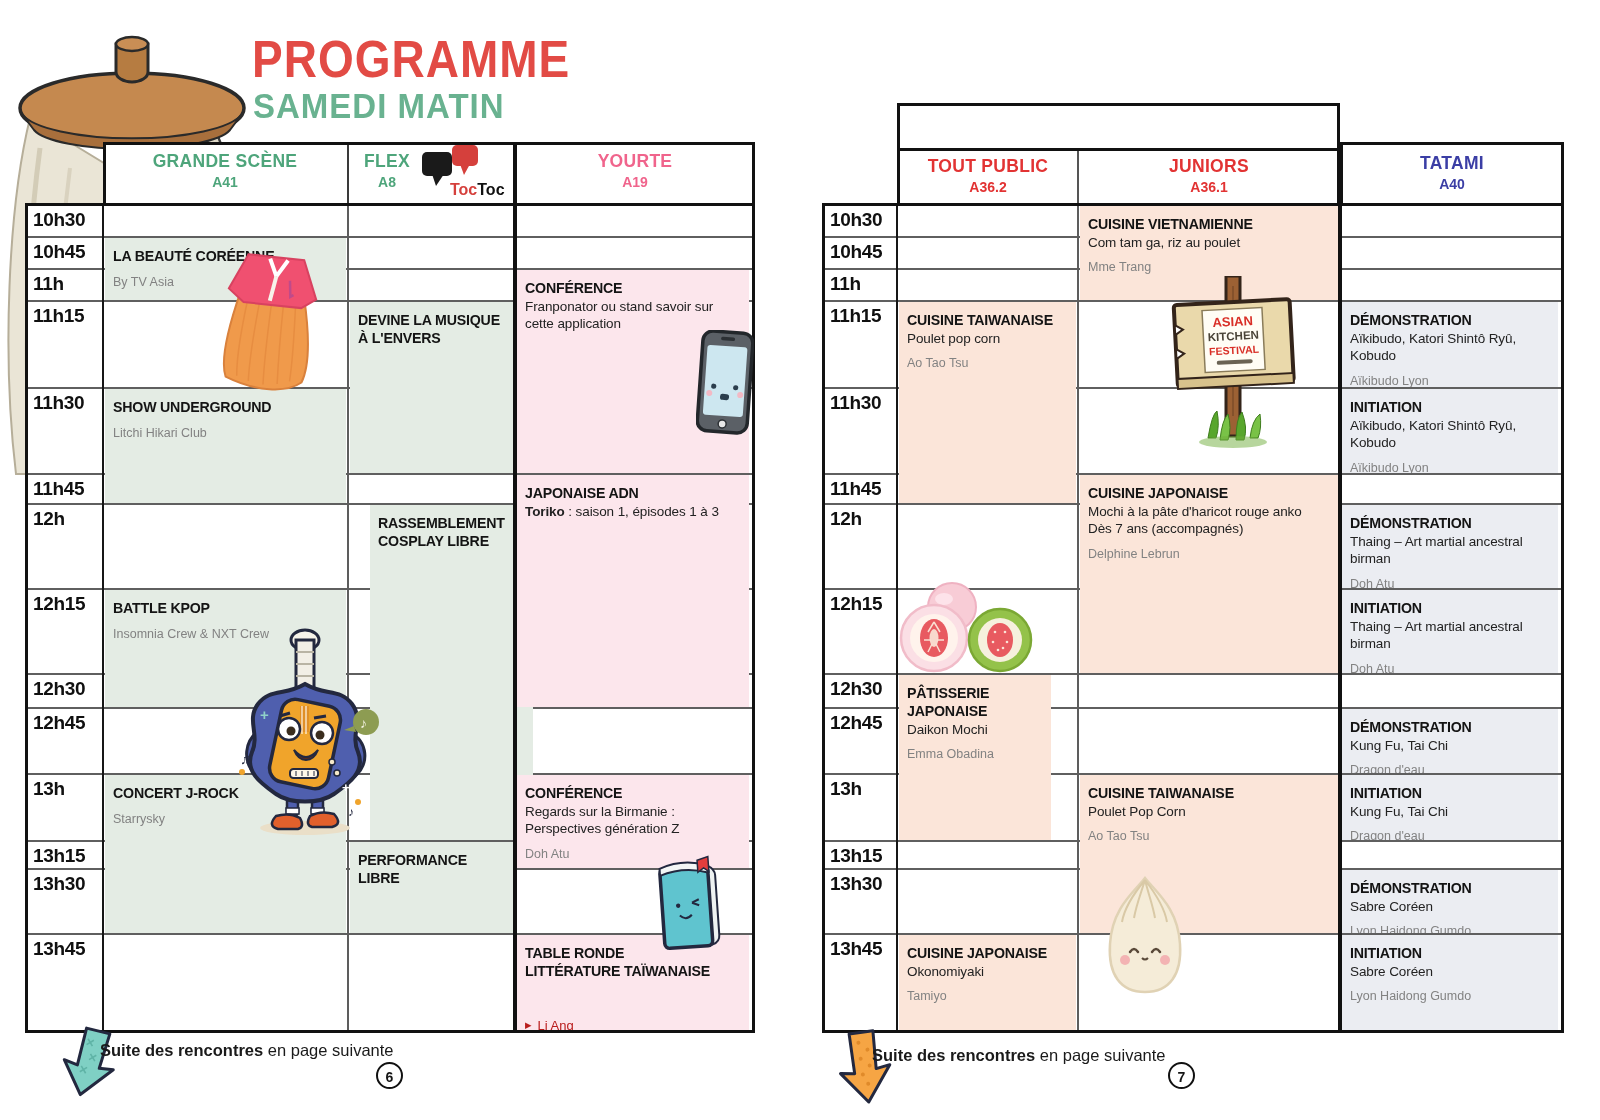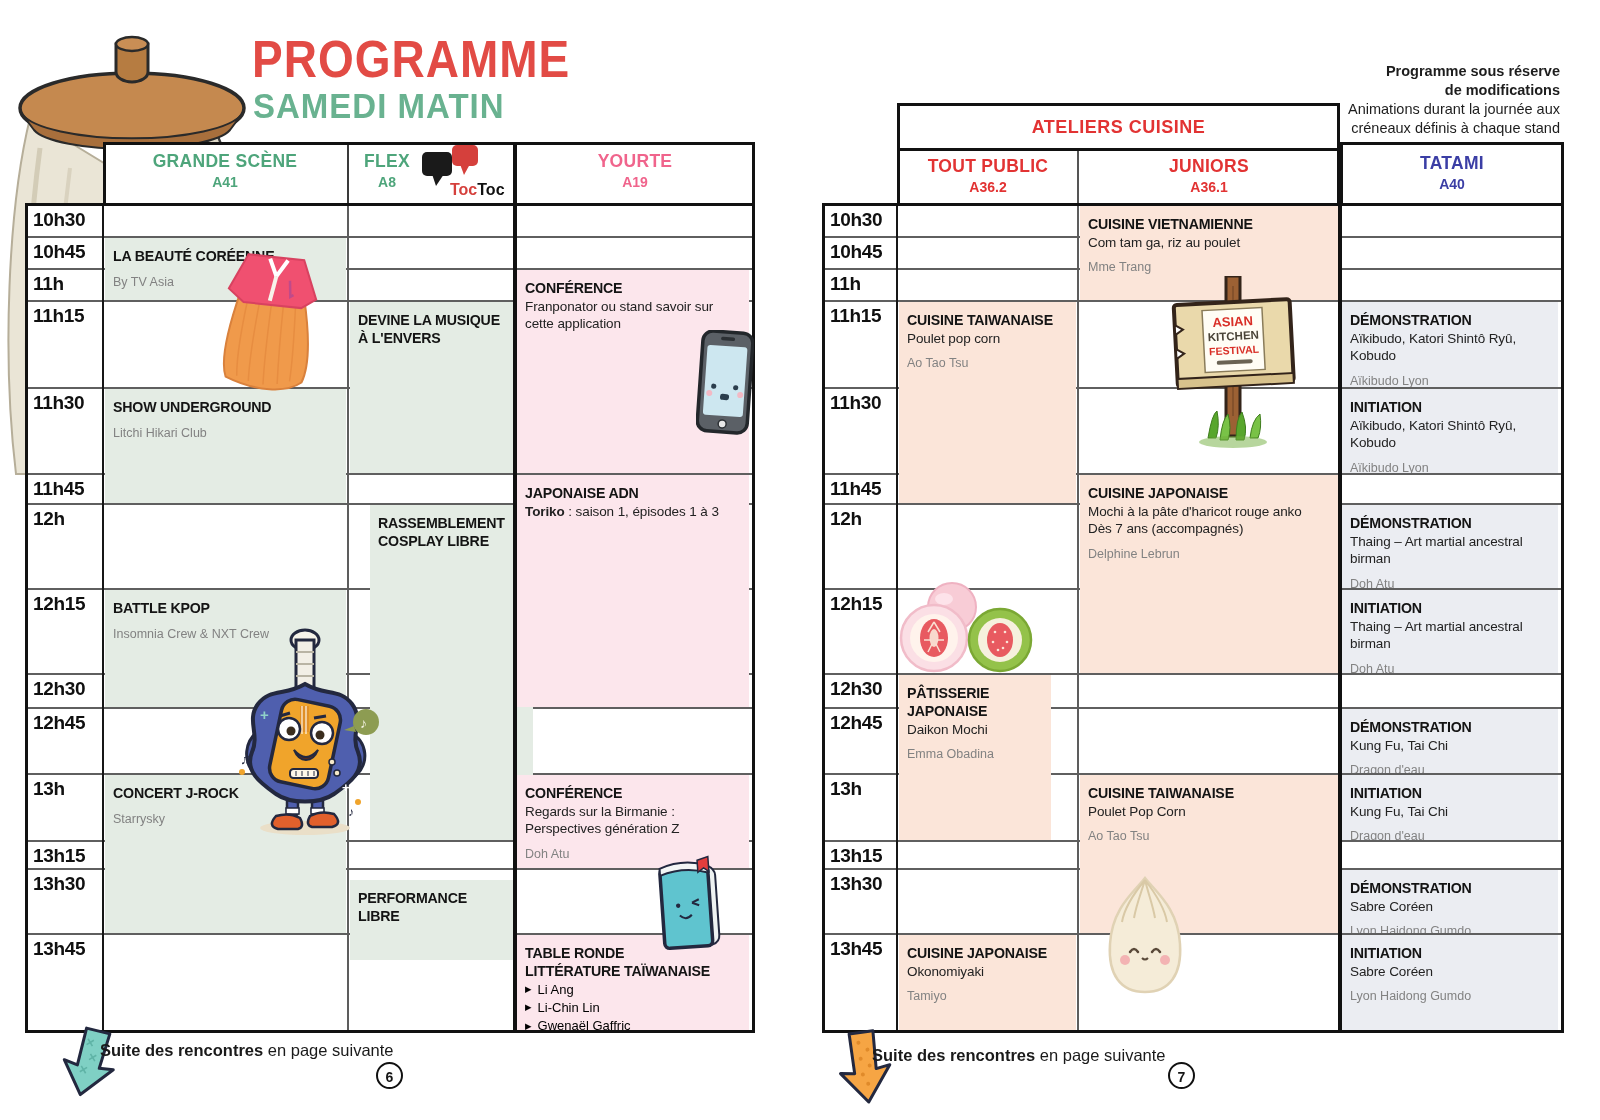--- a/index.html
+++ b/index.html
@@ -26,21 +26,21 @@
   .hline{position:absolute;height:1.5px;background:#5f5f5f;}
   .vline{position:absolute;}
   .time{position:absolute;font-size:19px;font-weight:bold;letter-spacing:-0.3px;color:#101010;}
   
   .cell{position:absolute;box-sizing:border-box;padding:10px 8px;overflow:hidden;}
   .bg-green{background:#e4ece4;} .bg-pink{background:#fce6ec;} .bg-peach{background:#fbe5d9;} .bg-tat{background:#ebedf2;}
   .cell .ttl{font-size:14.2px;font-weight:bold;color:#141414;line-height:1.25;white-space:pre-line;letter-spacing:-0.2px;}
   .cell .ln{font-size:13.5px;color:#222;line-height:1.3;letter-spacing:-0.1px;}
   .cell .ln b{font-weight:bold;}
   .cell .person{font-size:12.5px;color:#828282;line-height:1.35;margin-top:8px;}
-  .cell .bl{font-size:13px;color:#000000;line-height:1.42;}
+  .cell .bl{font-size:13px;color:#b91c1c;line-height:1.42;margin-top:36px;}
   .cell .tri{font-size:8.5px;margin-right:6px;position:relative;top:-1.5px;}
   
   .footer-line{position:absolute;font-size:16.5px;color:#1a1a1a;}
   .footer-line .b{font-weight:bold;}
   .pagenum{position:absolute;width:27px;height:27px;border:2.2px solid #111;border-radius:50%;
            text-align:center;line-height:27px;font-size:14px;font-weight:bold;background:#fff;box-sizing:border-box;}
 </style>
 </head>
 <body>
 
@@ -64,26 +64,20 @@
     <path d="M206,150 C214,170 212,190 204,206 L192,200 C199,185 202,168 196,152 Z" fill="#f0dfd4" stroke="#4a3a33" stroke-width="2"></path>
     <ellipse cx="132" cy="100" rx="112" ry="35" fill="#c5894f" stroke="#2a2a2a" stroke-width="3.5"></ellipse>
     <path d="M22,106 A112,30 0 0 0 242,106 L230,122 A100,24 0 0 1 34,122 Z" fill="#a86f3c" stroke="#2a2a2a" stroke-width="2"></path>
     <path d="M116,36 h32 v28 a16,10 0 0 1 -32,0 Z" fill="#b67c41" stroke="#2a2a2a" stroke-width="3"></path>
     <ellipse cx="132" cy="36" rx="16" ry="7" fill="#c98e55" stroke="#2a2a2a" stroke-width="2.5"></ellipse>
   </svg>
 
   <div class="bigtitle">PROGRAMME</div>
   <div class="subtitle">SAMEDI MATIN</div>
 
-  <div class="note">
-    <div class="b">Programme sous réserve</div>
-    <div class="b">de modifications</div>
-    <div>Animations durant la journée aux</div>
-    <div>créneaux définis à chaque stand</div>
-  </div>
 
   <div class="hbox" style="left:103px;top:142px;width:652px;height:64px;"></div>
   <div class="abs" style="left:346.5px;top:145px;width:2px;height:58px;background:#3a3a3a;"></div>
   <div class="abs" style="left:513px;top:142px;width:4px;height:64px;background:#111;"></div>
 
   <div class="colhead c-green" style="left:110px;top:151px;width:230px;">
     <div class="nm">GRANDE SCÈNE</div>
     <div class="room">A41</div>
   </div>
   <div class="colhead c-green" style="left:352px;top:151px;width:70px;">
@@ -99,21 +93,20 @@
     <text x="30" y="50" font-size="16" font-family="Liberation Sans, DejaVu Sans, sans-serif">
       <tspan fill="#d5403c" font-weight="600">Toc</tspan><tspan fill="#111" font-weight="900">Toc</tspan>
     </text>
   </svg>
   <div class="colhead c-pink" style="left:517px;top:151px;width:236px;">
     <div class="nm">YOURTE</div>
     <div class="room">A19</div>
   </div>
 
   <div class="hbox" style="left:897px;top:103px;width:443px;height:48px;"></div>
-  <div class="groupname" style="left:897px;top:117px;width:443px;">ATELIERS CUISINE</div>
   <div class="hbox" style="left:897px;top:148px;width:443px;height:58px;"></div>
   <div class="abs" style="left:1077px;top:151px;width:1.8px;height:52px;background:#555;"></div>
   <div class="hbox" style="left:1340px;top:142px;width:224px;height:64px;"></div>
 
   <div class="colhead c-red" style="left:899px;top:156px;width:178px;">
     <div class="nm">TOUT PUBLIC</div>
     <div class="room">A36.2</div>
   </div>
   <div class="colhead c-red" style="left:1080px;top:156px;width:258px;">
     <div class="nm">JUNIORS</div>
@@ -158,21 +151,21 @@
         <div class="person">Starrysky</div>
       </div>
       <div class="cell bg-green" style="left: 350px; top: 302px; width: 163px; height: 171px;">
         <div class="ttl">DEVINE LA MUSIQUE
 À L'ENVERS</div>
       </div>
       <div class="cell bg-green" style="left: 370px; top: 505px; width: 163px; height: 335px;">
         <div class="ttl">RASSEMBLEMENT
 COSPLAY LIBRE</div>
       </div>
-      <div class="cell bg-green" style="left: 350px; top: 842px; width: 163px; height: 80px; margin-top: 38px;">
+      <div class="cell bg-green" style="left: 350px; top: 842px; width: 163px; height: 91px;">
         <div class="ttl">PERFORMANCE LIBRE</div>
       </div>
       <div class="cell bg-pink" style="left: 517px; top: 270px; width: 232px; height: 203px;">
         <div class="ttl">CONFÉRENCE</div>
         <div class="ln">Franponator ou stand savoir sur cette application</div>
       </div>
       <div class="cell bg-pink" style="left: 517px; top: 475px; width: 232px; height: 232px;">
         <div class="ttl">JAPONAISE ADN</div>
         <div class="ln"><b>Toriko</b> : saison 1, épisodes 1 à 3</div>
       </div>

